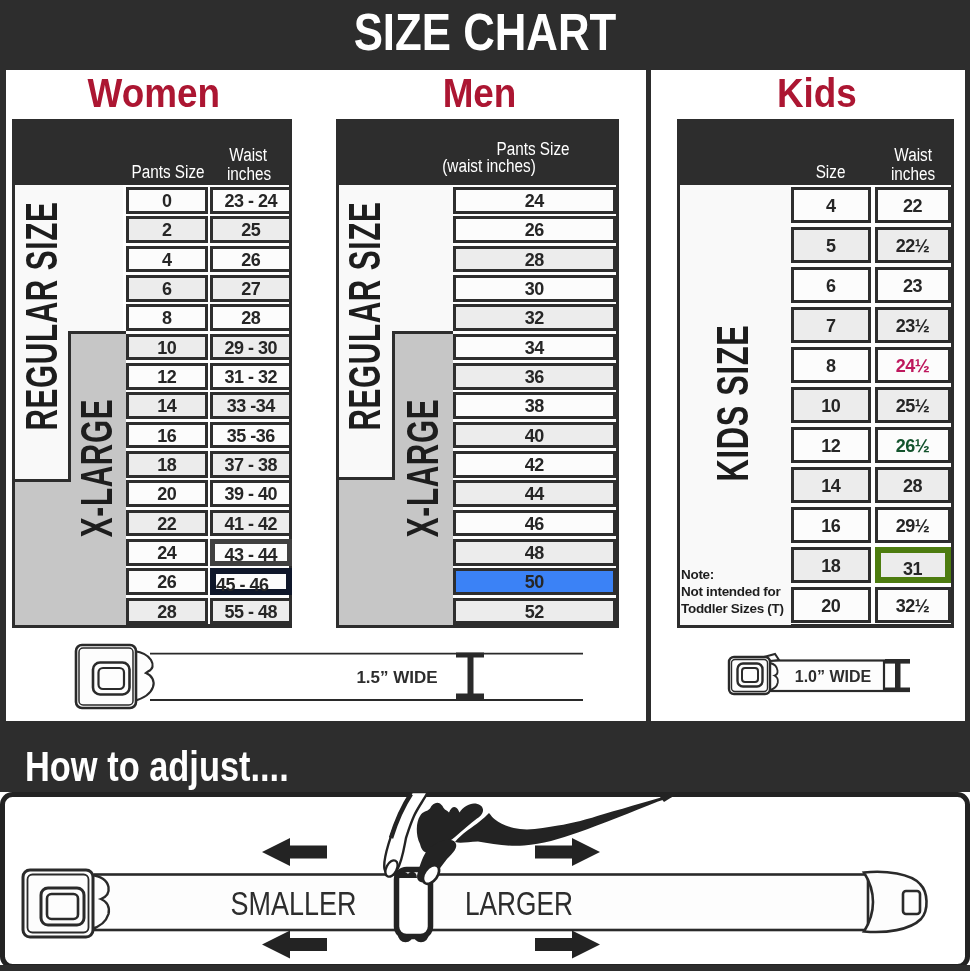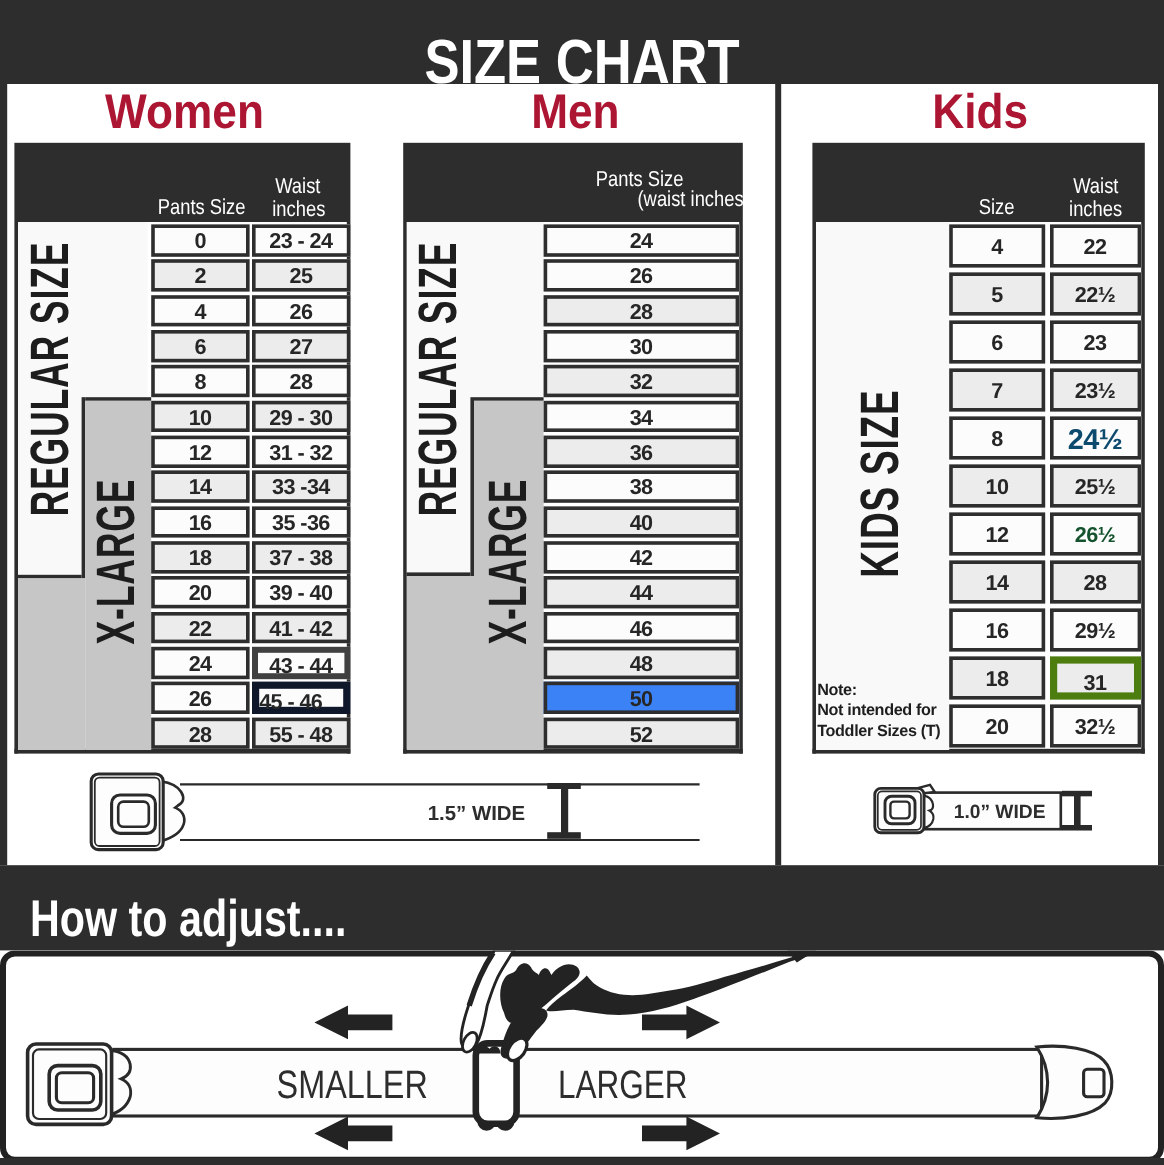--- a/index.html
+++ b/index.html
@@ -1,20 +1,20 @@
 <!DOCTYPE html>
 <html><head><meta charset="utf-8">
 <style>
 html,body{margin:0;padding:0;}
 body{width:970px;height:971px;position:relative;background:#ffffff;font-family:"Liberation Sans",sans-serif;overflow:hidden;}
 div{box-sizing:content-box;}
 </style></head>
 <body>
 <div style="position:absolute;left:0px;top:0px;width:970px;height:70px;background:#2d2d2d;"></div>
-<div style="position:absolute;left:0;top:0.5px;width:970px;height:62px;line-height:62px;text-align:center;color:#fff;font-weight:bold;font-size:52px;margin-top:20px;"><span style="display:inline-block;transform:scaleX(0.842);letter-spacing:0px;">SIZE CHART</span></div>
+<div style="position:absolute;left:0;top:0.5px;width:970px;height:62px;line-height:62px;text-align:center;color:#fff;font-weight:bold;font-size:52px;"><span style="display:inline-block;transform:scaleX(0.842);letter-spacing:0px;">SIZE CHART</span></div>
 <div style="position:absolute;left:0px;top:70px;width:6px;height:651px;background:#2d2d2d;"></div>
 <div style="position:absolute;left:964.5px;top:70px;width:5.5px;height:651px;background:#2d2d2d;"></div>
 <div style="position:absolute;left:646px;top:70px;width:5px;height:651px;background:#2d2d2d;"></div>
 <div style="position:absolute;left:24.0px;top:73.5px;width:260px;height:38px;line-height:38px;text-align:center;color:#ac1632;font-weight:bold;font-size:40.5px;"><span style="display:inline-block;transform:scaleX(0.91);">Women</span></div>
 <div style="position:absolute;left:349.0px;top:73.5px;width:260px;height:38px;line-height:38px;text-align:center;color:#ac1632;font-weight:bold;font-size:40.5px;"><span style="display:inline-block;transform:scaleX(0.91);">Men</span></div>
 <div style="position:absolute;left:687.0px;top:73.5px;width:260px;height:38px;line-height:38px;text-align:center;color:#ac1632;font-weight:bold;font-size:40.5px;"><span style="display:inline-block;transform:scaleX(0.91);">Kids</span></div>
 <div style="position:absolute;left:12px;top:119px;width:279.5px;height:66px;background:#2d2d2d;"></div>
 <div style="position:absolute;left:12px;top:185px;width:279.5px;height:439.5px;background:#ffffff;"></div>
 <div style="position:absolute;left:12px;top:185px;width:3px;height:442.5px;background:#2d2d2d;"></div>
 <div style="position:absolute;left:288.5px;top:185px;width:3px;height:442.5px;background:#2d2d2d;"></div>
@@ -77,21 +77,21 @@
 <div style="position:absolute;left:394.5px;top:333.5px;width:58px;height:291px;background:#c6c6c6;"></div>
 <div style="position:absolute;left:338.5px;top:476.5px;width:53px;height:3px;background:#2d2d2d;"></div>
 <div style="position:absolute;left:338.5px;top:479.5px;width:56px;height:145px;background:#c6c6c6;"></div>
 <div style="position:absolute;left:365px;top:316px;width:0;height:0;">
     <span style="position:absolute;white-space:nowrap;transform:translate(-50%,-50%) rotate(-90deg) scaleX(0.66);font-weight:bold;font-size:45px;color:#1d1d1d;letter-spacing:1px;">REGULAR SIZE</span>
   </div>
 <div style="position:absolute;left:422.5px;top:468px;width:0;height:0;">
     <span style="position:absolute;white-space:nowrap;transform:translate(-50%,-50%) rotate(-90deg) scaleX(0.66);font-weight:bold;font-size:45px;color:#1d1d1d;letter-spacing:1px;">X-LARGE</span>
   </div>
 <div style="position:absolute;left:433.20000000000005px;top:137.8px;width:200px;height:22px;line-height:22px;text-align:center;color:#fff;font-size:18px;"><span style="display:inline-block;transform:scaleX(0.85);">Pants Size</span></div>
-<div style="position:absolute;left:433.5px;top:154.8px;width:200px;height:22px;line-height:22px;text-align:right;color:#fff;font-size:18px;"><span style="display:inline-block;transform:scaleX(0.85);">(waist inches)</span></div>
+<div style="position:absolute;left:433.5px;top:154.8px;width:200px;height:22px;line-height:22px;text-align:left;color:#fff;font-size:18px;"><span style="display:inline-block;transform:scaleX(0.85);">(waist inches)</span></div>
 <div style="position:absolute;left:452.5px;top:187.0px;width:163.5px;height:26.6px;background:#fcfcfc;border:3px solid #2e2e2e;box-sizing:border-box;text-align:center;line-height:23.1px;font-weight:bold;font-size:18px;color:#262626;letter-spacing:-0.5px;">24</div>
 <div style="position:absolute;left:452.5px;top:216.3px;width:163.5px;height:26.6px;background:#fcfcfc;border:3px solid #2e2e2e;box-sizing:border-box;text-align:center;line-height:23.1px;font-weight:bold;font-size:18px;color:#262626;letter-spacing:-0.5px;">26</div>
 <div style="position:absolute;left:452.5px;top:245.7px;width:163.5px;height:26.6px;background:#ececec;border:3px solid #2e2e2e;box-sizing:border-box;text-align:center;line-height:23.1px;font-weight:bold;font-size:18px;color:#262626;letter-spacing:-0.5px;">28</div>
 <div style="position:absolute;left:452.5px;top:275.0px;width:163.5px;height:26.6px;background:#fcfcfc;border:3px solid #2e2e2e;box-sizing:border-box;text-align:center;line-height:23.1px;font-weight:bold;font-size:18px;color:#262626;letter-spacing:-0.5px;">30</div>
 <div style="position:absolute;left:452.5px;top:304.3px;width:163.5px;height:26.6px;background:#ececec;border:3px solid #2e2e2e;box-sizing:border-box;text-align:center;line-height:23.1px;font-weight:bold;font-size:18px;color:#262626;letter-spacing:-0.5px;">32</div>
 <div style="position:absolute;left:452.5px;top:333.6px;width:163.5px;height:26.6px;background:#fcfcfc;border:3px solid #2e2e2e;box-sizing:border-box;text-align:center;line-height:23.1px;font-weight:bold;font-size:18px;color:#262626;letter-spacing:-0.5px;">34</div>
 <div style="position:absolute;left:452.5px;top:363.0px;width:163.5px;height:26.6px;background:#ececec;border:3px solid #2e2e2e;box-sizing:border-box;text-align:center;line-height:23.1px;font-weight:bold;font-size:18px;color:#262626;letter-spacing:-0.5px;">36</div>
 <div style="position:absolute;left:452.5px;top:392.3px;width:163.5px;height:26.6px;background:#fcfcfc;border:3px solid #2e2e2e;box-sizing:border-box;text-align:center;line-height:23.1px;font-weight:bold;font-size:18px;color:#262626;letter-spacing:-0.5px;">38</div>
 <div style="position:absolute;left:452.5px;top:421.6px;width:163.5px;height:26.6px;background:#ececec;border:3px solid #2e2e2e;box-sizing:border-box;text-align:center;line-height:23.1px;font-weight:bold;font-size:18px;color:#262626;letter-spacing:-0.5px;">40</div>
 <div style="position:absolute;left:452.5px;top:451.0px;width:163.5px;height:26.6px;background:#fcfcfc;border:3px solid #2e2e2e;box-sizing:border-box;text-align:center;line-height:23.1px;font-weight:bold;font-size:18px;color:#262626;letter-spacing:-0.5px;">42</div>
@@ -114,21 +114,21 @@
 <div style="position:absolute;left:813.5px;top:162.5px;width:200px;height:22px;line-height:22px;text-align:center;color:#fff;font-size:18px;"><span style="display:inline-block;transform:scaleX(0.85);">inches</span></div>
 <div style="position:absolute;left:790.5px;top:186.5px;width:80.5px;height:36.6px;background:#fcfcfc;border:3px solid #2e2e2e;box-sizing:border-box;text-align:center;line-height:33.1px;font-weight:bold;font-size:18px;color:#262626;letter-spacing:-0.5px;">4</div>
 <div style="position:absolute;left:874.5px;top:186.5px;width:76px;height:36.6px;background:#fcfcfc;border:3px solid #2e2e2e;box-sizing:border-box;text-align:center;line-height:33.1px;font-weight:bold;font-size:18px;color:#262626;letter-spacing:-0.5px;">22</div>
 <div style="position:absolute;left:790.5px;top:226.5px;width:80.5px;height:36.6px;background:#ececec;border:3px solid #2e2e2e;box-sizing:border-box;text-align:center;line-height:33.1px;font-weight:bold;font-size:18px;color:#262626;letter-spacing:-0.5px;">5</div>
 <div style="position:absolute;left:874.5px;top:226.5px;width:76px;height:36.6px;background:#ececec;border:3px solid #2e2e2e;box-sizing:border-box;text-align:center;line-height:33.1px;font-weight:bold;font-size:18px;color:#262626;letter-spacing:-0.5px;">22½</div>
 <div style="position:absolute;left:790.5px;top:266.5px;width:80.5px;height:36.6px;background:#fcfcfc;border:3px solid #2e2e2e;box-sizing:border-box;text-align:center;line-height:33.1px;font-weight:bold;font-size:18px;color:#262626;letter-spacing:-0.5px;">6</div>
 <div style="position:absolute;left:874.5px;top:266.5px;width:76px;height:36.6px;background:#fcfcfc;border:3px solid #2e2e2e;box-sizing:border-box;text-align:center;line-height:33.1px;font-weight:bold;font-size:18px;color:#262626;letter-spacing:-0.5px;">23</div>
 <div style="position:absolute;left:790.5px;top:306.5px;width:80.5px;height:36.6px;background:#ececec;border:3px solid #2e2e2e;box-sizing:border-box;text-align:center;line-height:33.1px;font-weight:bold;font-size:18px;color:#262626;letter-spacing:-0.5px;">7</div>
 <div style="position:absolute;left:874.5px;top:306.5px;width:76px;height:36.6px;background:#ececec;border:3px solid #2e2e2e;box-sizing:border-box;text-align:center;line-height:33.1px;font-weight:bold;font-size:18px;color:#262626;letter-spacing:-0.5px;">23½</div>
 <div style="position:absolute;left:790.5px;top:346.5px;width:80.5px;height:36.6px;background:#fcfcfc;border:3px solid #2e2e2e;box-sizing:border-box;text-align:center;line-height:33.1px;font-weight:bold;font-size:18px;color:#262626;letter-spacing:-0.5px;">8</div>
-<div style="position:absolute;left:874.5px;top:346.5px;width:76px;height:36.6px;background:#fcfcfc;border:3px solid #2e2e2e;box-sizing:border-box;text-align:center;line-height:33.1px;font-weight:bold;font-size:24px;color:#0c4a6e;letter-spacing:-0.5px;">24½</div>
+<div style="position:absolute;left:874.5px;top:346.5px;width:76px;height:36.6px;background:#fcfcfc;border:3px solid #2e2e2e;box-sizing:border-box;text-align:center;line-height:33.1px;font-weight:bold;font-size:18px;color:#be185d;letter-spacing:-0.5px;">24½</div>
 <div style="position:absolute;left:790.5px;top:386.5px;width:80.5px;height:36.6px;background:#ececec;border:3px solid #2e2e2e;box-sizing:border-box;text-align:center;line-height:33.1px;font-weight:bold;font-size:18px;color:#262626;letter-spacing:-0.5px;">10</div>
 <div style="position:absolute;left:874.5px;top:386.5px;width:76px;height:36.6px;background:#ececec;border:3px solid #2e2e2e;box-sizing:border-box;text-align:center;line-height:33.1px;font-weight:bold;font-size:18px;color:#262626;letter-spacing:-0.5px;">25½</div>
 <div style="position:absolute;left:790.5px;top:426.5px;width:80.5px;height:36.6px;background:#fcfcfc;border:3px solid #2e2e2e;box-sizing:border-box;text-align:center;line-height:33.1px;font-weight:bold;font-size:18px;color:#262626;letter-spacing:-0.5px;">12</div>
 <div style="position:absolute;left:874.5px;top:426.5px;width:76px;height:36.6px;background:#fcfcfc;border:3px solid #2e2e2e;box-sizing:border-box;text-align:center;line-height:33.1px;font-weight:bold;font-size:18px;color:#14532d;letter-spacing:-0.5px;">26½</div>
 <div style="position:absolute;left:790.5px;top:466.5px;width:80.5px;height:36.6px;background:#ececec;border:3px solid #2e2e2e;box-sizing:border-box;text-align:center;line-height:33.1px;font-weight:bold;font-size:18px;color:#262626;letter-spacing:-0.5px;">14</div>
 <div style="position:absolute;left:874.5px;top:466.5px;width:76px;height:36.6px;background:#ececec;border:3px solid #2e2e2e;box-sizing:border-box;text-align:center;line-height:33.1px;font-weight:bold;font-size:18px;color:#262626;letter-spacing:-0.5px;">28</div>
 <div style="position:absolute;left:790.5px;top:506.5px;width:80.5px;height:36.6px;background:#fcfcfc;border:3px solid #2e2e2e;box-sizing:border-box;text-align:center;line-height:33.1px;font-weight:bold;font-size:18px;color:#262626;letter-spacing:-0.5px;">16</div>
 <div style="position:absolute;left:874.5px;top:506.5px;width:76px;height:36.6px;background:#fcfcfc;border:3px solid #2e2e2e;box-sizing:border-box;text-align:center;line-height:33.1px;font-weight:bold;font-size:18px;color:#262626;letter-spacing:-0.5px;">29½</div>
 <div style="position:absolute;left:790.5px;top:546.5px;width:80.5px;height:36.6px;background:#ececec;border:3px solid #2e2e2e;box-sizing:border-box;text-align:center;line-height:33.1px;font-weight:bold;font-size:18px;color:#262626;letter-spacing:-0.5px;">18</div>
 <div style="position:absolute;left:874.5px;top:546.5px;width:76px;height:36.6px;background:#ececec;border:6px solid #4d7c0f;box-sizing:border-box;text-align:center;line-height:33.1px;font-weight:bold;font-size:18px;color:#262626;letter-spacing:-0.5px;">31</div>

